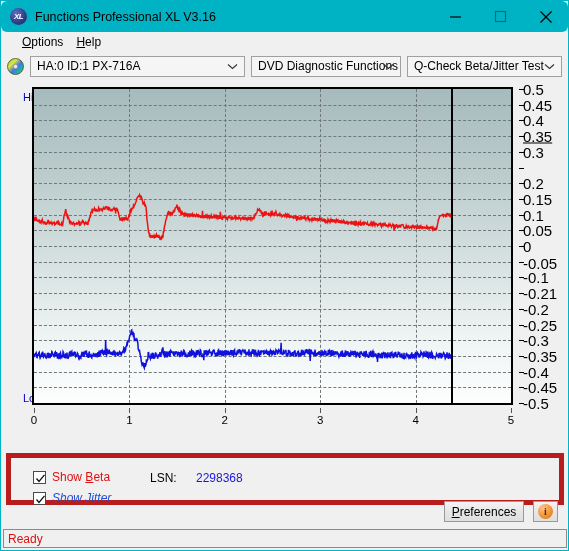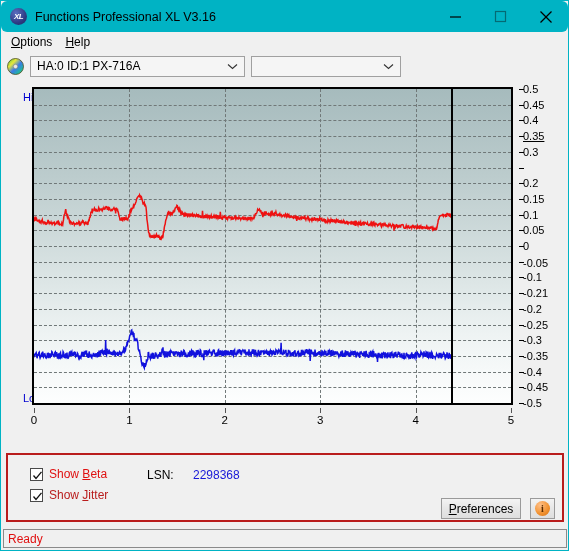--- a/index.html
+++ b/index.html
@@ -72,21 +72,21 @@
     color: #000;
   }
   .win-btn svg { display: block; }
   
   .menubar {
     height: 20px;
     display: flex;
     align-items: center;
     background: #f0f0f0;
     flex: 0 0 auto;
-    padding-left: 5px;
+    padding-left: 16px;
   }
   .menu-item {
     font-size: 12px;
     color: #000;
     padding: 2px 8px 2px 5px;
     white-space: nowrap;
   }
   .menu-item u { text-decoration: underline; }
   
   .toolbar {
@@ -170,21 +170,21 @@
   .ytick-labels {
     position: absolute;
     left: 496px;
     top: 0px;
     width: 40px;
     height: 322px;
   }
   .ytick-labels span {
     position: absolute;
     left: 4px;
-    font-size: 11px;
+    font-size: 15px;
     color: #000;
     transform: translateY(-50%);
     white-space: nowrap;
   }
   .ytick-mark {
     position: absolute;
     left: 0px;
     width: 5px;
     height: 1px;
     background: #000;
@@ -231,23 +231,23 @@
     bottom: 0;
     width: 2px;
     background: #000;
   }
   
   .bottom-panel {
     position: absolute;
     left: 5px;
     top: 452px;
     width: 558px;
-    height: 69px;
-    box-sizing: border-box;
-    border: 2px solid #b91c1c;
+    height: 52px;
+    box-sizing: border-box;
+    border: 5px solid #b91c1c;
     background: #f0f0f0;
   }
   .chk-row {
     position: absolute;
     display: flex;
     align-items: center;
     gap: 6px;
   }
   .chk-row.r1 { left: 22px; top: 12px; }
   .chk-row.r2 { left: 22px; top: 33px; }
@@ -260,21 +260,21 @@
     position: relative;
     flex: 0 0 auto;
   }
   .checkbox svg {
     position: absolute;
     left: 1px;
     top: 1px;
   }
   .chk-label { font-size: 12px; white-space: nowrap; }
   .chk-label.beta { color: #e01010; }
-  .chk-label.jitter { color: #b91c1c; }
+  .chk-label.jitter { color: #1d4ed8; font-style: italic; }
   .chk-label u { text-decoration: underline; }
   .lsn-label {
     position: absolute;
     left: 139px;
     top: 13px;
     font-size: 12px;
     color: #000;
   }
   .lsn-value {
     position: absolute;
@@ -401,20 +401,29 @@
     </div>
     <div class="combo c1">
       <span>HA:0 ID:1  PX-716A</span>
       <span class="arrow">
         <svg width="11" height="7" viewBox="0 0 11 7">
             <polyline points="1,1.5 5.5,5.5 10,1.5" fill="none" stroke="#333" stroke-width="1.1"></polyline>
           </svg>
       </span>
     </div>
     <div class="combo c2">
+      <span>DVD Diagnostic Functions</span>
+      <span class="arrow">
+        <svg width="11" height="7" viewBox="0 0 11 7">
+            <polyline points="1,1.5 5.5,5.5 10,1.5" fill="none" stroke="#333" stroke-width="1.1"></polyline>
+          </svg>
+      </span>
+    </div>
+    <div class="combo c3">
+      <span>Q-Check Beta/Jitter Test</span>
       <span class="arrow">
         <svg width="11" height="7" viewBox="0 0 11 7">
             <polyline points="1,1.5 5.5,5.5 10,1.5" fill="none" stroke="#333" stroke-width="1.1"></polyline>
           </svg>
       </span>
     </div>
   </div>
 
   <div class="chart-wrap">
     <div class="chart-outer">

